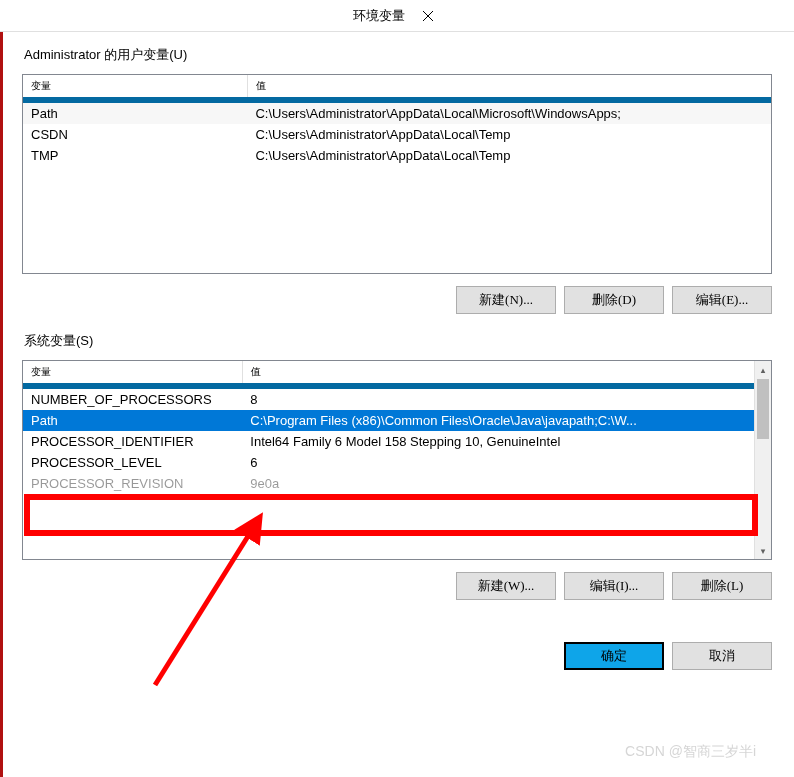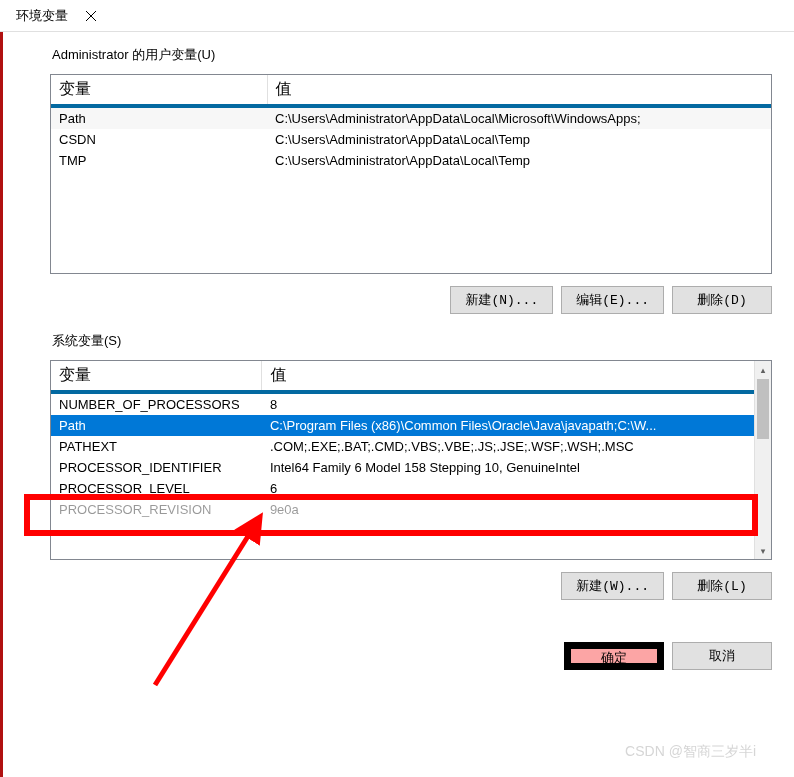--- a/index.html
+++ b/index.html
@@ -9,40 +9,39 @@
       background: #fff;
       width: 794px;
       height: 777px;
       position: relative;
       overflow: hidden;
     }
     .titlebar {
       height: 32px;
       display: flex;
       align-items: center;
-      justify-content: flex-start;
-      padding: 0 0 0 16px;
+      justify-content: center;
+      padding: 0 0 0 10px;
       border-bottom: 1px solid #e0e0e0;
     }
     .titlebar-title { font-size: 13px; }
     .close-btn {
       width: 46px;
       height: 32px;
       display: flex;
       align-items: center;
       justify-content: center;
       cursor: pointer;
     }
     .close-btn svg { width: 10px; height: 10px; }
     .content {
       padding: 14px 22px 14px 22px;
     }
     .group {
       margin-bottom: 18px;
-      margin-left: 28px;
     }
     .group-label {
       font-size: 13px;
       margin-bottom: 10px;
       padding-left: 2px;
     }
     .table-wrap {
       border: 1px solid #828790;
       background: #fff;
       position: relative;
@@ -50,23 +49,23 @@
     .table-wrap.user { height: 200px; }
     .table-wrap.system { height: 200px; }
     table {
       width: 100%;
       border-collapse: collapse;
       table-layout: fixed;
     }
     thead th {
       text-align: left;
       font-weight: normal;
-      font-size: 16px;
+      font-size: 10px;
       padding: 4px 8px;
-      border-bottom: 4px solid #0369a1;
+      border-bottom: 6px solid #0369a1;
       border-right: 1px solid #e0e0e0;
       background: #fff;
     }
     thead th:last-child { border-right: none; }
     tbody td {
       padding: 3px 8px;
       font-size: 13px;
       white-space: nowrap;
       overflow: hidden;
       text-overflow: ellipsis;
@@ -113,28 +112,28 @@
       justify-content: flex-end;
       gap: 8px;
       margin-top: 12px;
     }
     .win-btn {
       min-width: 100px;
       height: 28px;
       border: 1px solid #adadad;
       background: #e1e1e1;
       font-size: 13px;
-      font-family: Liberation Mono, monospace;
+      font-family: Liberation Serif, serif;
       cursor: pointer;
       padding: 0 14px;
       text-align: center;
     }
     .win-btn.primary {
-      border: 7px solid #000000;
-      background: #fca5a5;
+      border: 2px solid #000000;
+      background: #0ea5e9;
     }
     .dialog-footer {
       display: flex;
       justify-content: flex-end;
       gap: 8px;
       padding: 10px 22px 0 22px;
     }
     .highlight-box {
       position: absolute;
       border: 6px solid #ff0000;
@@ -202,22 +201,22 @@
           </tr>
           <tr>
             <td>TMP</td>
             <td>C:\Users\Administrator\AppData\Local\Temp</td>
           </tr>
         </tbody>
       </table>
     </div>
     <div class="button-row">
       <button class="win-btn">新建(N)...</button>
+      <button class="win-btn">删除(D)</button>
       <button class="win-btn">编辑(E)...</button>
-      <button class="win-btn">删除(D)</button>
     </div>
   </div>
 
   <div class="group">
     <div class="group-label">系统变量(S)</div>
     <div class="table-wrap system">
       <table style="width:calc(100% - 17px)">
         <colgroup>
             <col class="col-var">
             <col class="col-val">
@@ -231,24 +230,20 @@
         <tbody>
           <tr>
             <td>NUMBER_OF_PROCESSORS</td>
             <td>8</td>
           </tr>
           <tr class="selected">
             <td>Path</td>
             <td>C:\Program Files (x86)\Common Files\Oracle\Java\javapath;C:\W...</td>
           </tr>
           <tr>
-            <td>PATHEXT</td>
-            <td>.COM;.EXE;.BAT;.CMD;.VBS;.VBE;.JS;.JSE;.WSF;.WSH;.MSC</td>
-          </tr>
-          <tr>
             <td>PROCESSOR_IDENTIFIER</td>
             <td>Intel64 Family 6 Model 158 Stepping 10, GenuineIntel</td>
           </tr>
           <tr>
             <td>PROCESSOR_LEVEL</td>
             <td>6</td>
           </tr>
           <tr style="opacity:.4">
             <td>PROCESSOR_REVISION</td>
             <td>9e0a</td>
@@ -256,20 +251,21 @@
         </tbody>
       </table>
       <div class="scrollbar">
         <div class="scroll-arrow up">▴</div>
         <div class="scroll-thumb"></div>
         <div class="scroll-arrow down">▾</div>
       </div>
     </div>
     <div class="button-row">
       <button class="win-btn">新建(W)...</button>
+      <button class="win-btn">编辑(I)...</button>
       <button class="win-btn">删除(L)</button>
     </div>
   </div>
 
 </div>
 
 <div class="dialog-footer">
   <button class="win-btn primary">确定</button>
   <button class="win-btn">取消</button>
 </div>

